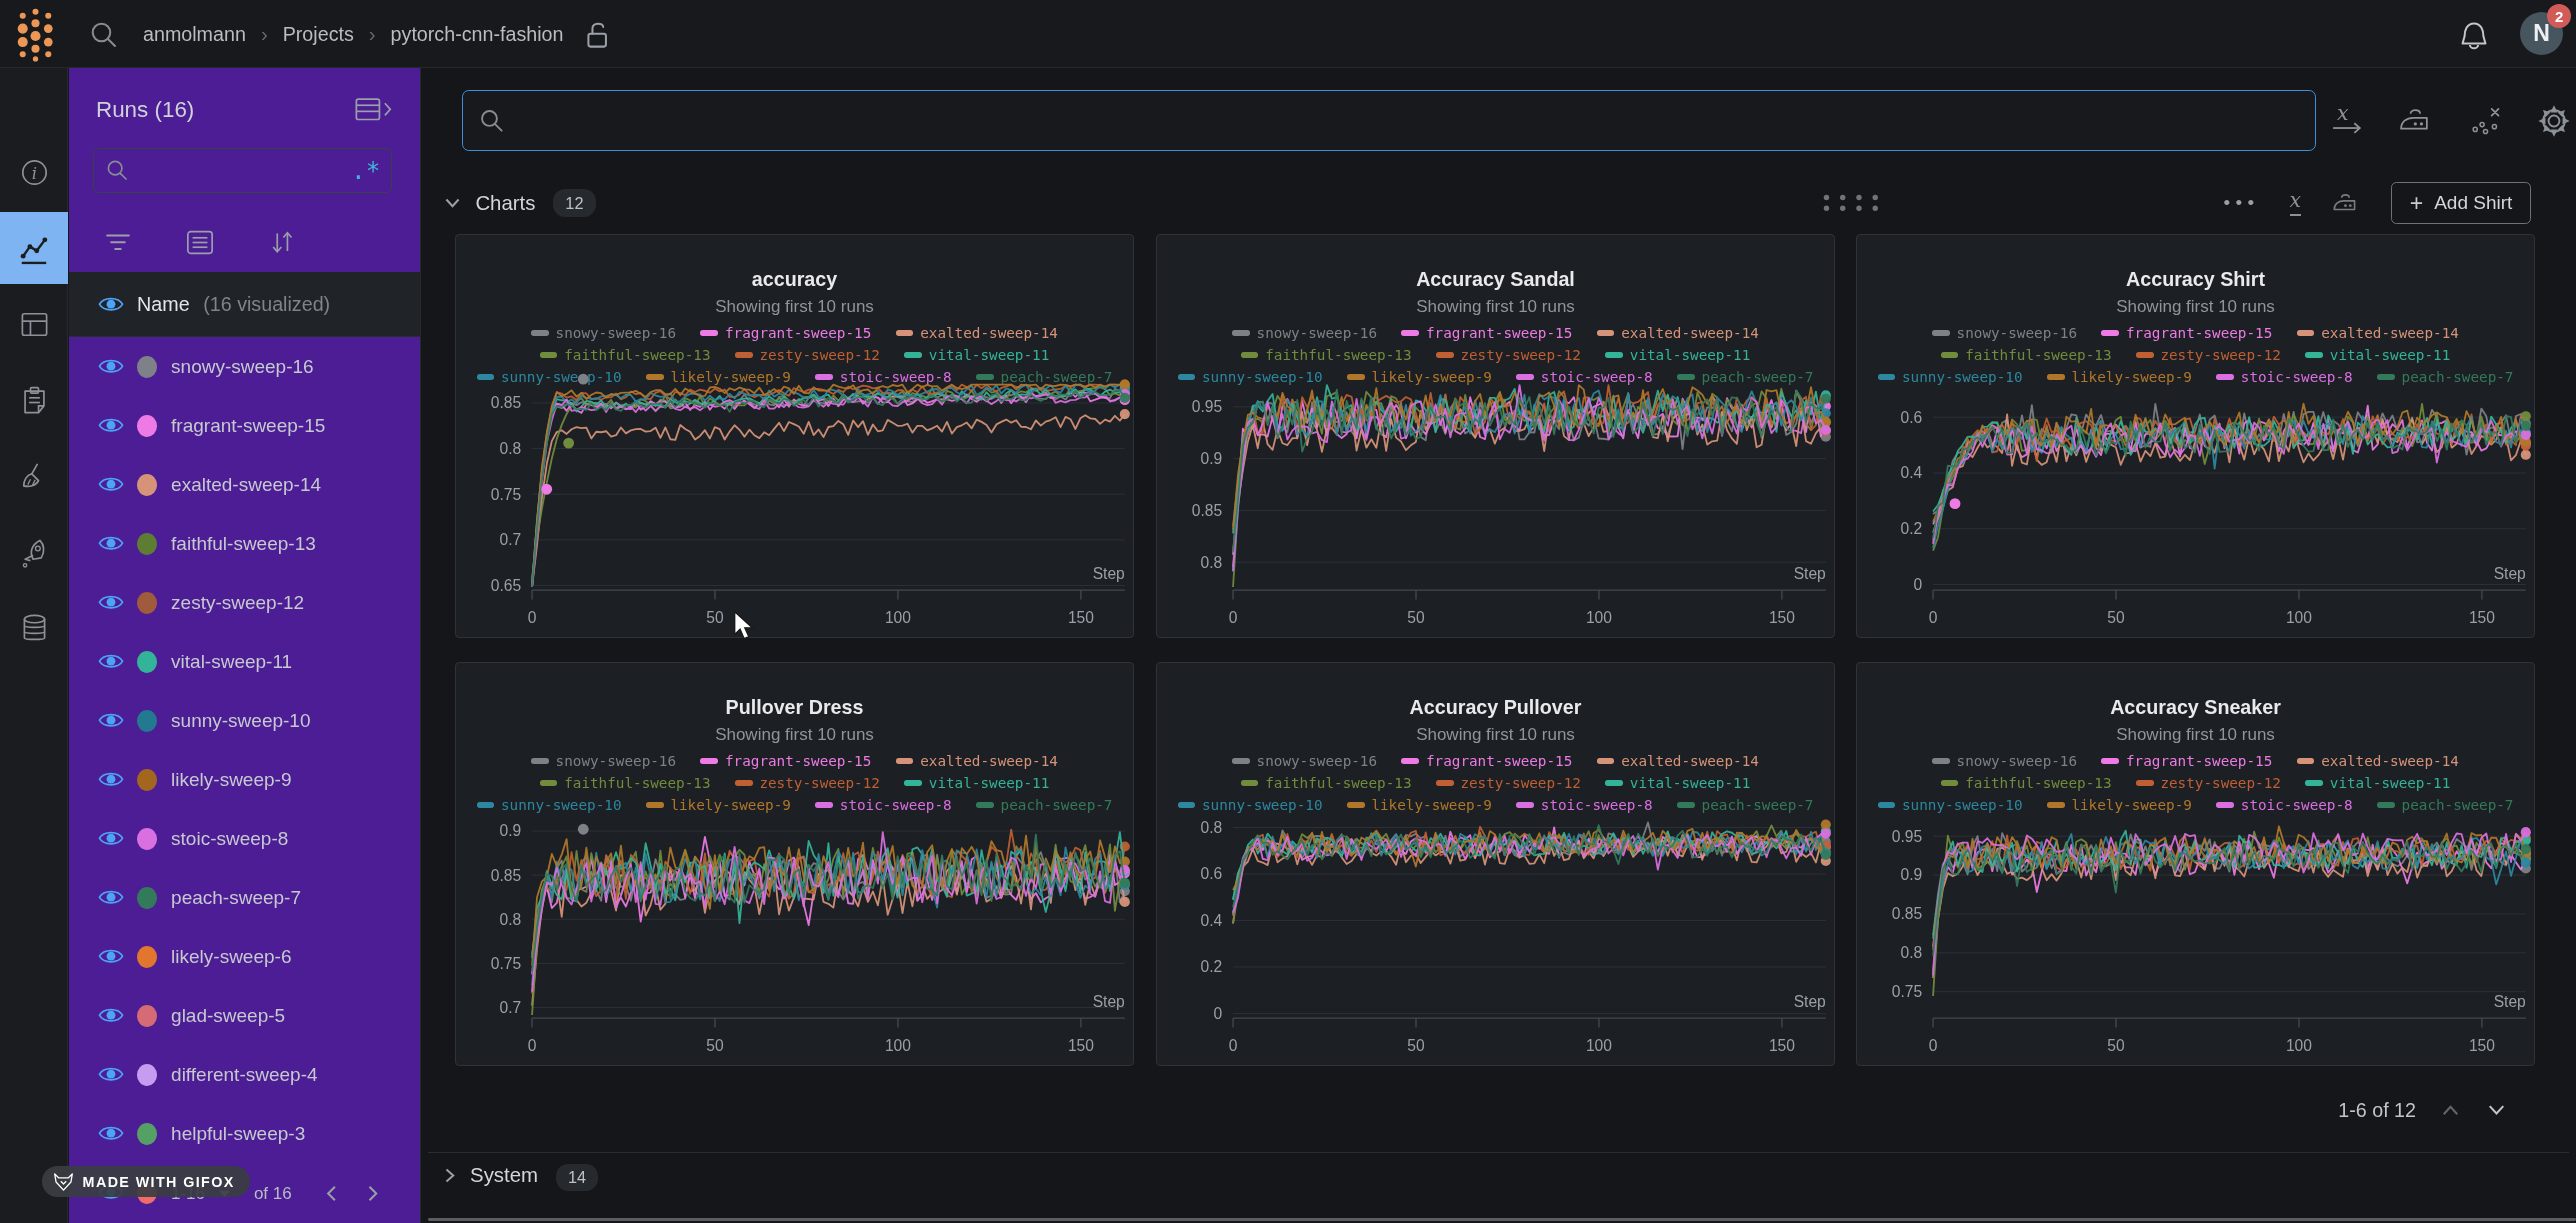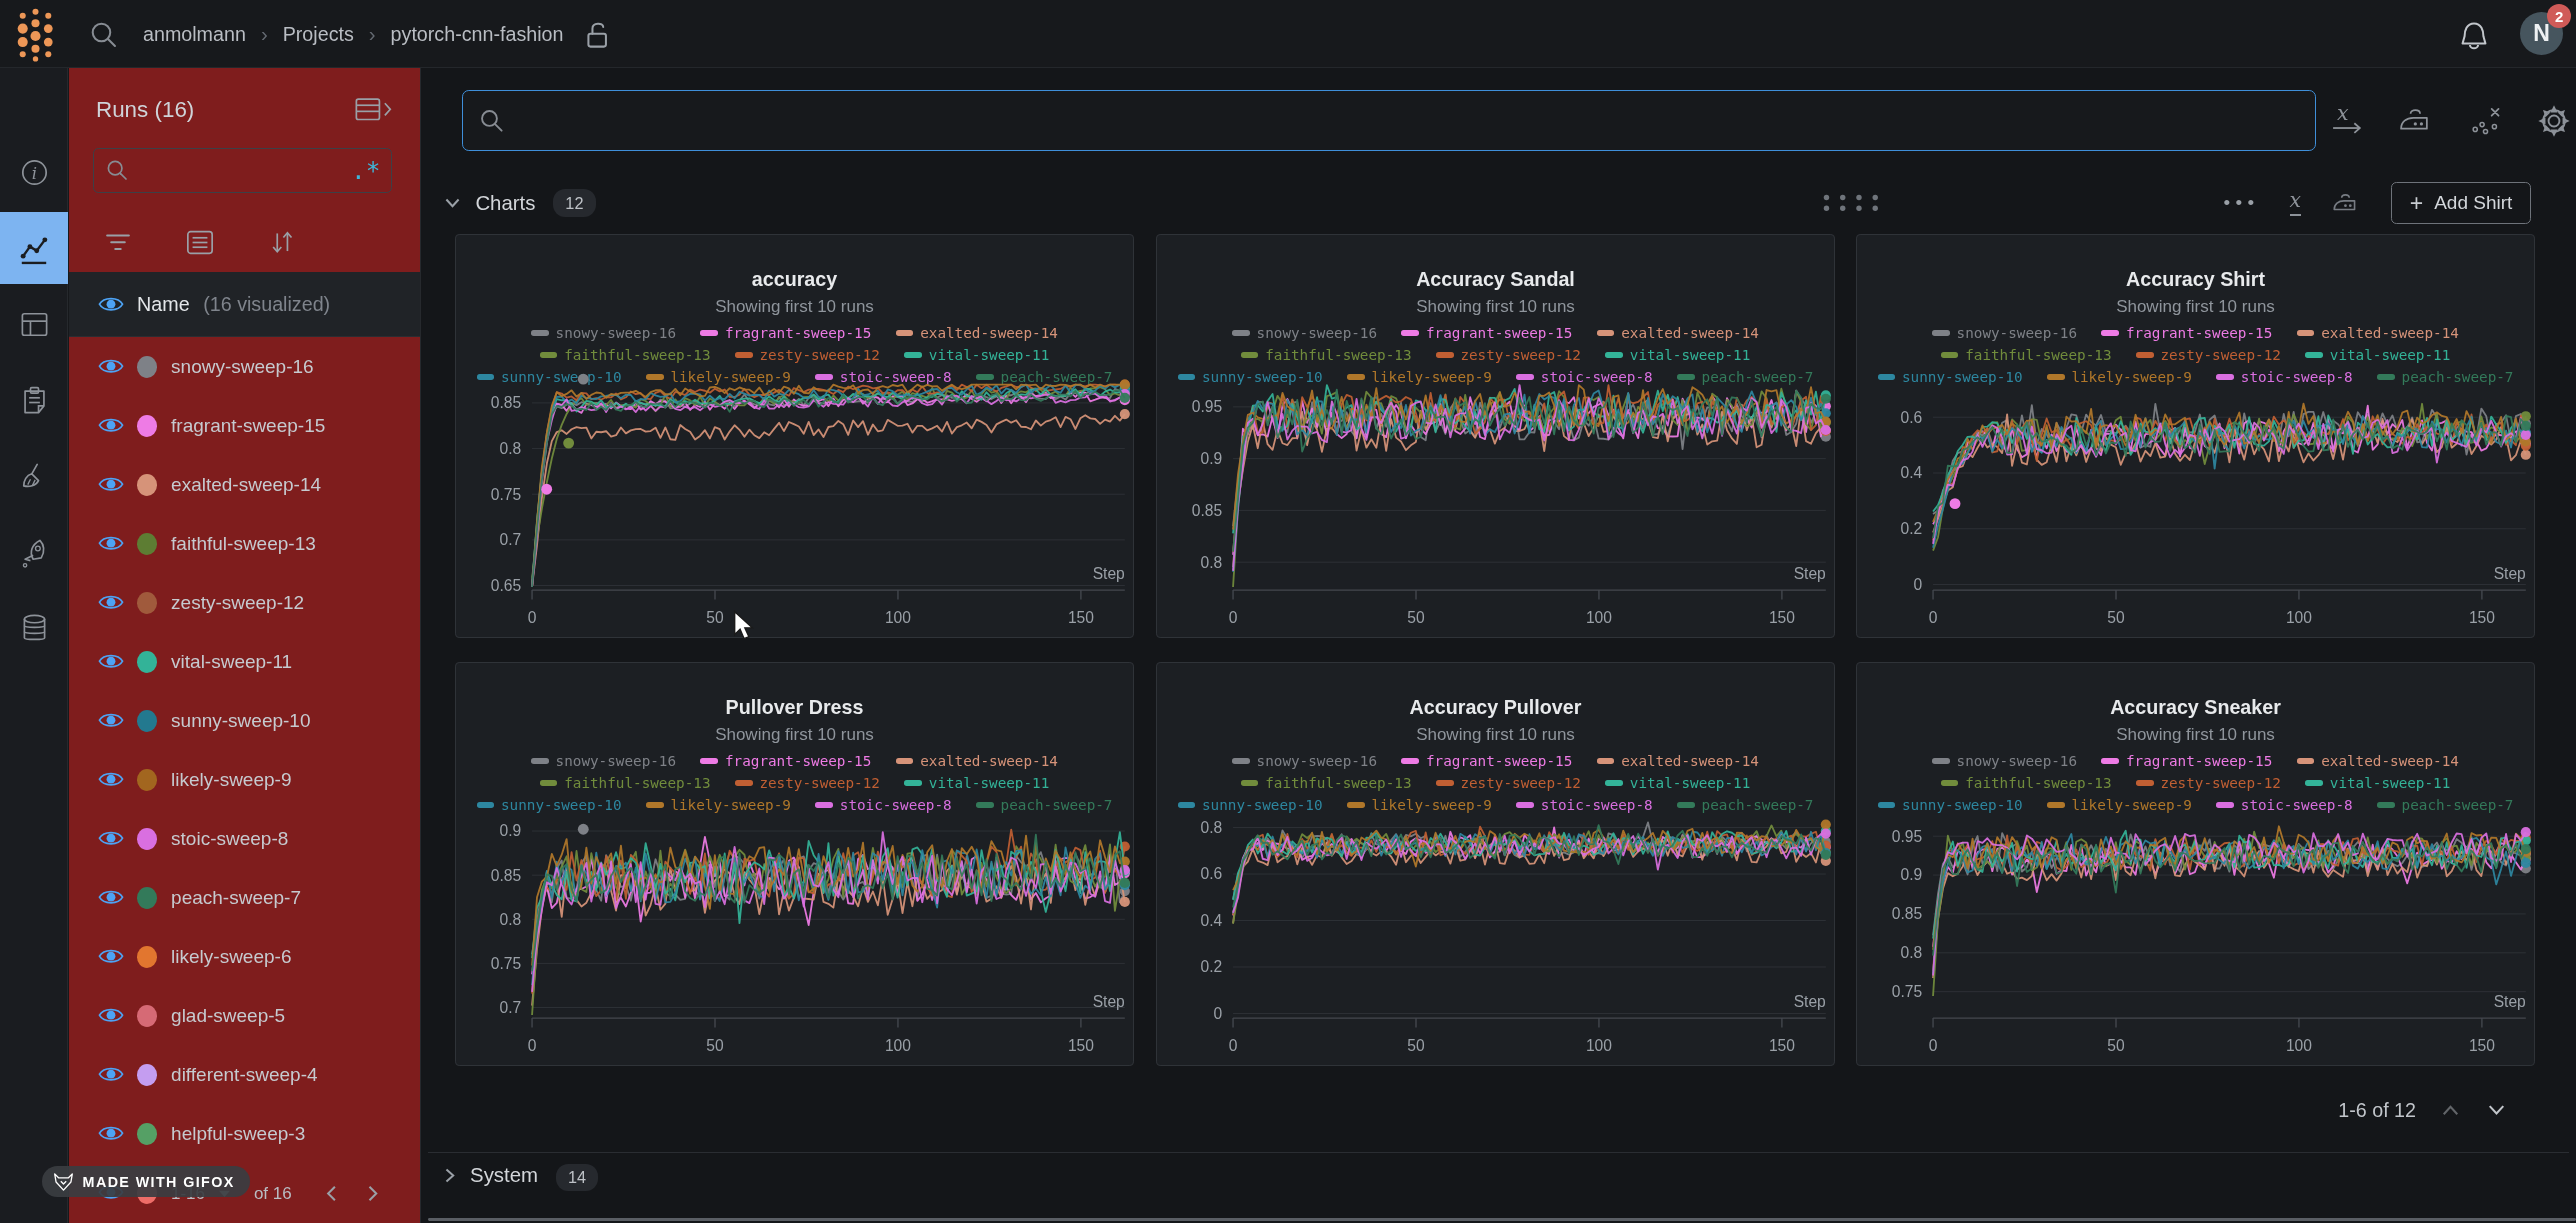--- a/index.html
+++ b/index.html
@@ -24,21 +24,21 @@
     justify-content:center; z-index:31; }
 
   
   #rail { position:absolute; left:0; top:68px; width:68px; height:1156px; background:#1a1c20;
     border-right:0.7px solid #26292d; z-index:20; }
   .rail-btn { position:absolute; left:0; width:68px; height:72px; display:flex; align-items:center;
     justify-content:center; cursor:pointer; }
   .rail-btn.active { background:#7db4f1; }
 
   
-  #runs-panel { position:absolute; left:69px; top:68px; width:352px; height:1156px; background:#7f1d1d;
+  #runs-panel { position:absolute; left:69px; top:68px; width:352px; height:1156px; background:#4c1d95;
     border-right:0.7px solid #26292d; z-index:20; }
   #runs-title-row { position:absolute; left:0; top:27px; width:100%; padding:0 27px; display:flex;
     align-items:center; justify-content:space-between; }
   #runs-title { font-size:22.4px; color:#cfd3d8; }
   #runs-search { position:absolute; left:24.4px; top:80px; width:299px; height:45px; border:1.4px solid #3c4047;
     border-radius:5.4px; display:flex; align-items:center; padding:0 11px; gap:9.5px; }
   #runs-search input { flex:1; background:transparent; border:none; outline:none; color:#d5d8dc; font-size:17.7px; min-width:0; }
   #regex-toggle { color:#3fb5d9; font-family:"DejaVu Sans Mono", monospace; font-size:24.4px; cursor:pointer; }
   #runs-toolbar { position:absolute; left:0; top:144px; width:100%; height:61px; display:flex; align-items:center; gap:52px; padding-left:34px; }
   #name-header { position:absolute; left:0; top:204px; width:100%; height:65px; display:flex; align-items:center;

